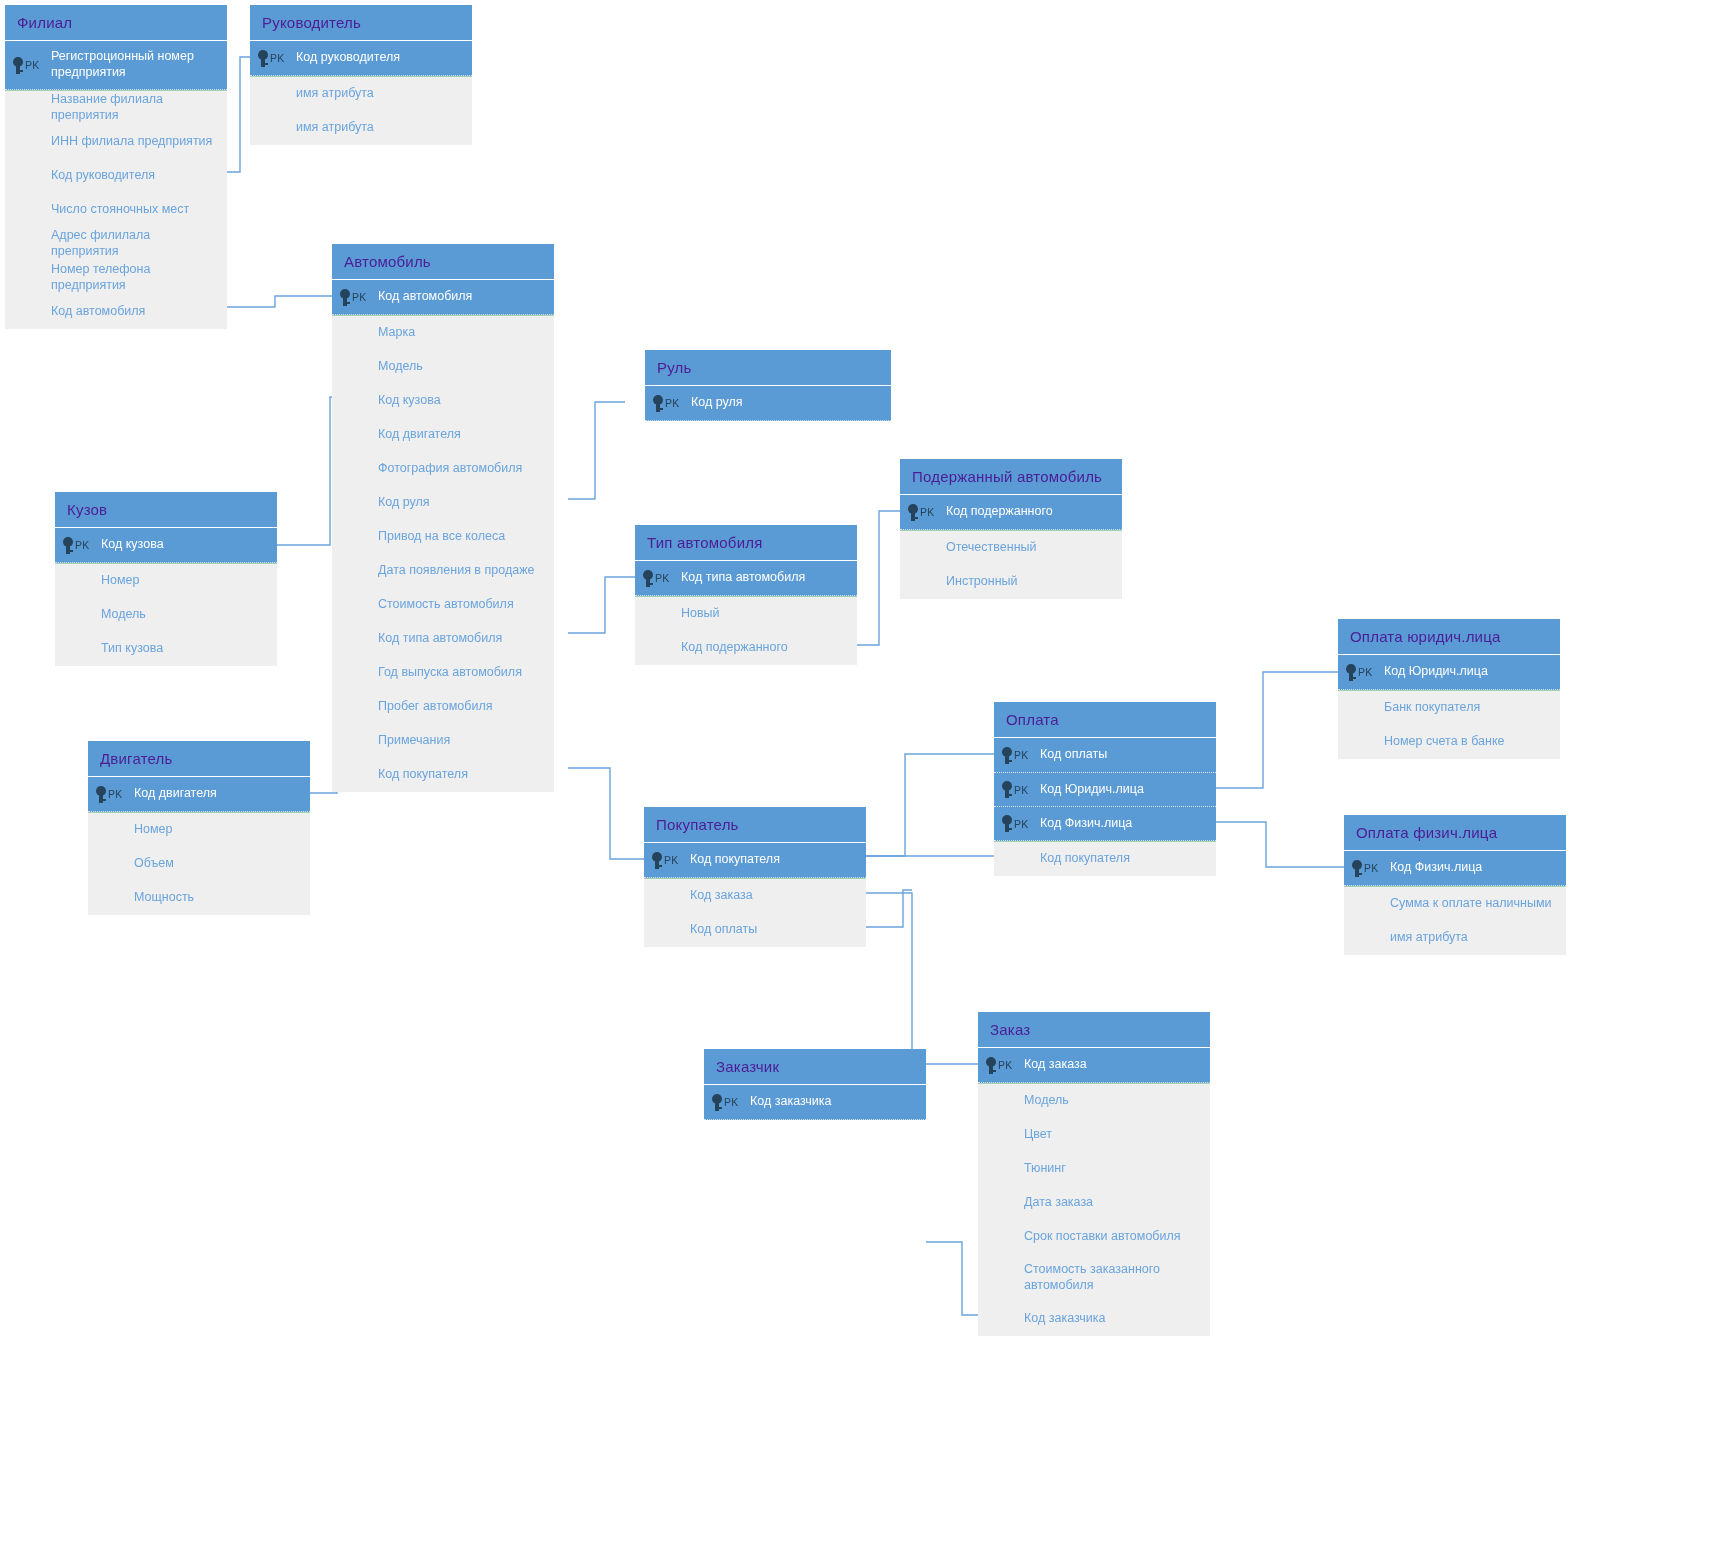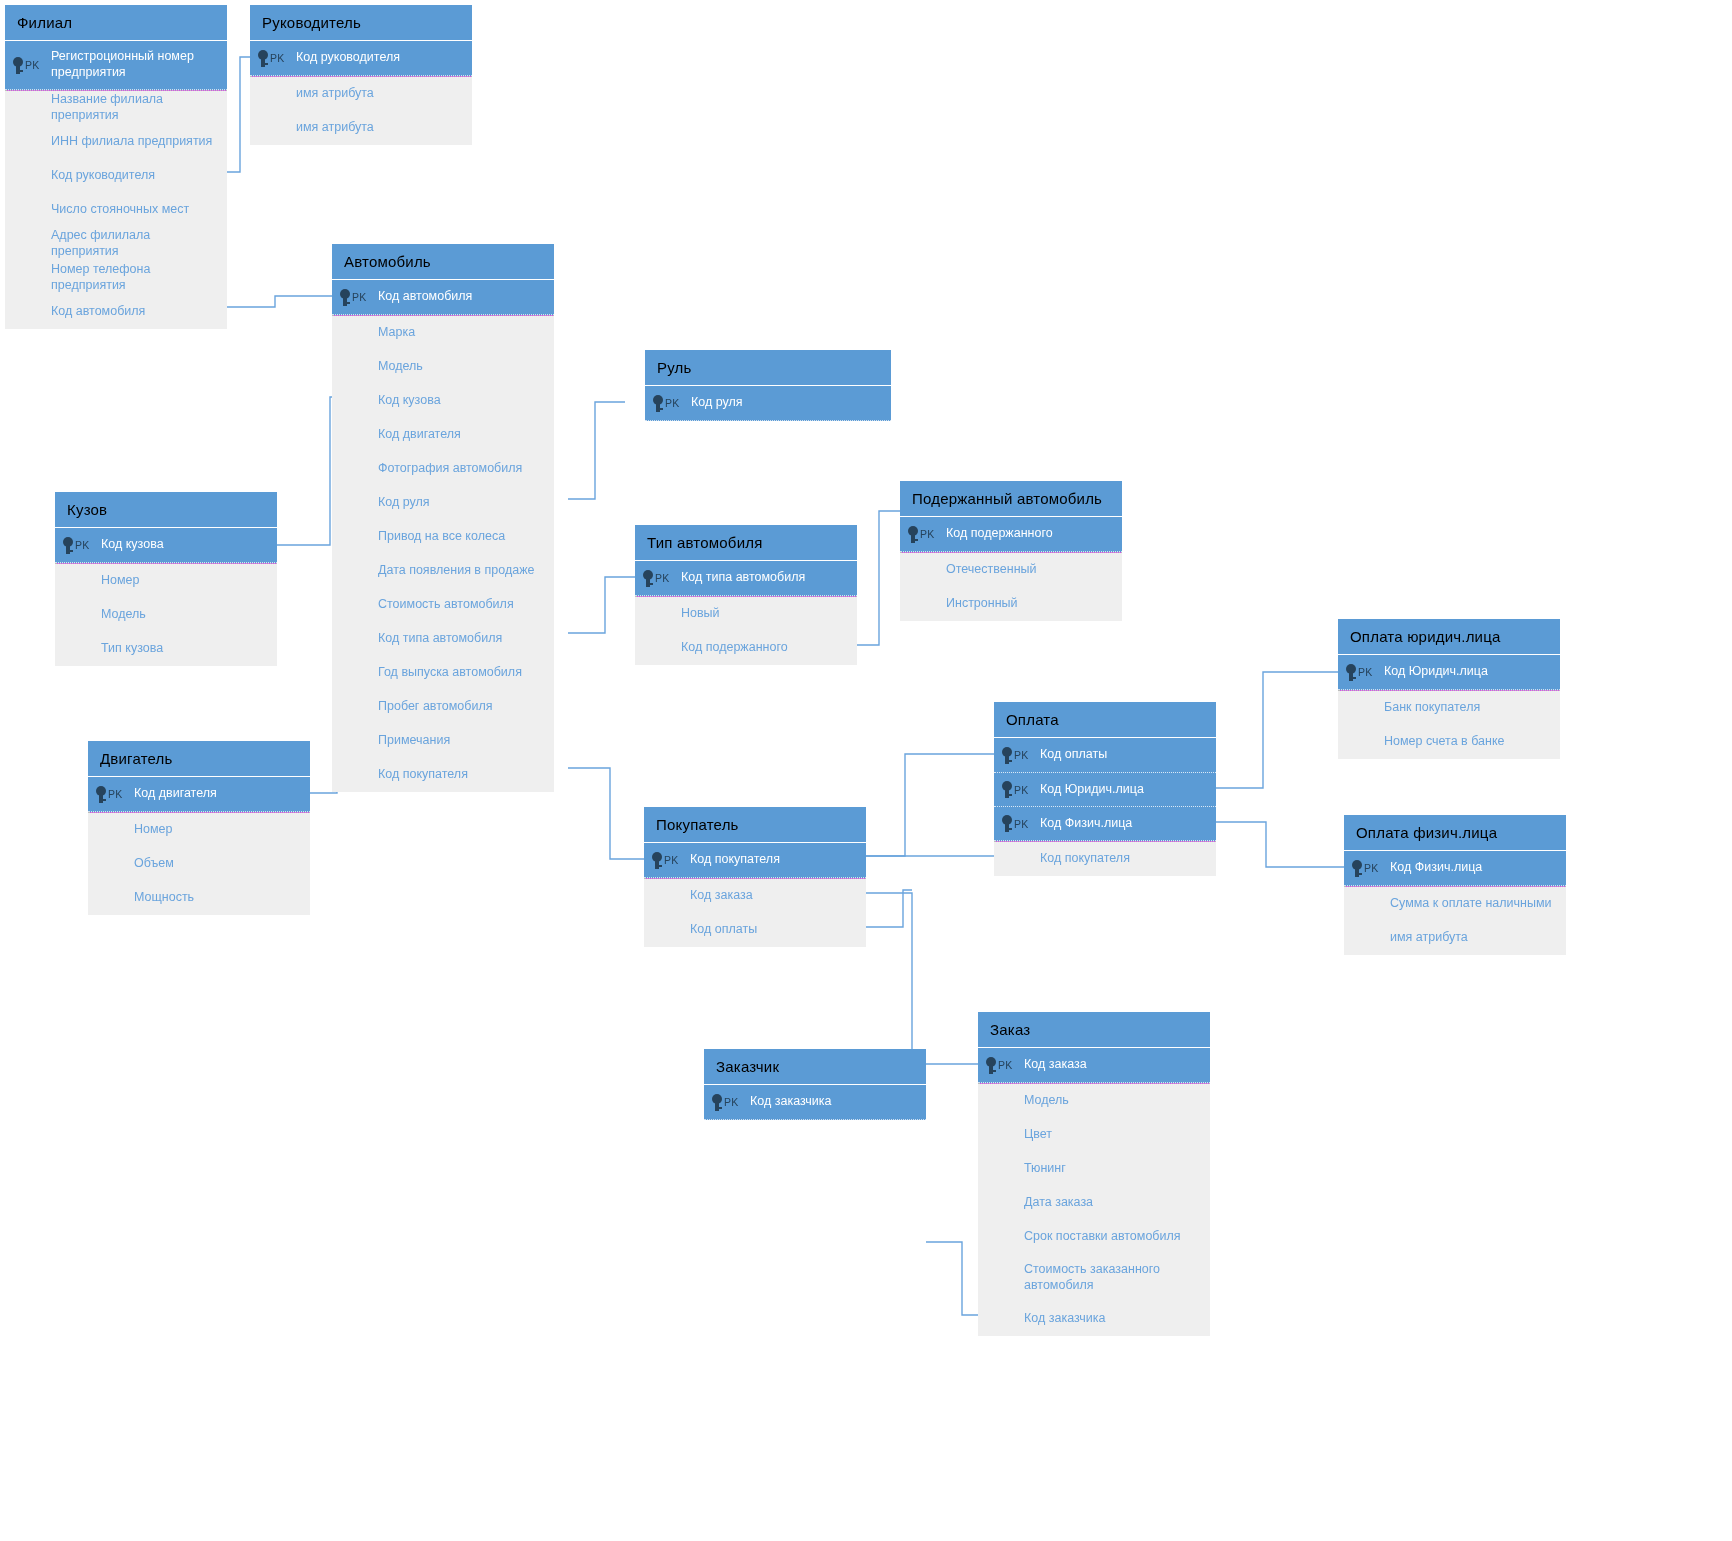--- a/index.html
+++ b/index.html
@@ -26,35 +26,35 @@
     pointer-events: none;
   }
   .entity {
     position: absolute;
     box-sizing: border-box;
     background: #efefef;
     font-size: 12.5px;
   }
   .entity-header {
     background: #5b9bd5;
-    color: #000000;
+    color: #4c1d95;
     font-size: 15px;
     padding: 9px 24px 9px 12px;
     letter-spacing: .2px;
     white-space: nowrap;
     border-bottom: 1px solid #ffffff;
     box-sizing: border-box;
   }
   .pk-block {
     background: #5b9bd5;
     border-bottom: 1px dotted #cfe0f1;
     box-sizing: border-box;
   }
   .attr-block {
-    background: #d946ef;
+    background: #86efac;
     box-sizing: border-box;
   }
   .row {
     position: relative;
     display: flex;
     align-items: center;
     min-height: 34px;
     box-sizing: border-box;
   }
   .row.pk {
@@ -321,21 +321,21 @@
         </div>
         <div class="attr-block dotted-sep">
           <div class="row attr">
             <div class="rowlabel">Новый</div>
           </div>
           <div class="row attr">
             <div class="rowlabel">Код подержанного</div>
           </div>
         </div>
       </div>
-      <div class="entity" style="left: 900px; top: 481px; width: 222px;">
+      <div class="entity" style="left: 900px; top: 459px; width: 222px;">
         <div class="entity-header">Подержанный автомобиль</div>
         <div class="pk-block">
           <div class="row pk">
             <div class="keycell">
               <span class="key-icon">
                 <span class="kbulb"></span>
                 <span class="kstem"></span>
                 <span class="kteeth"></span>
               </span>
               <span class="pklabel">PK</span>

